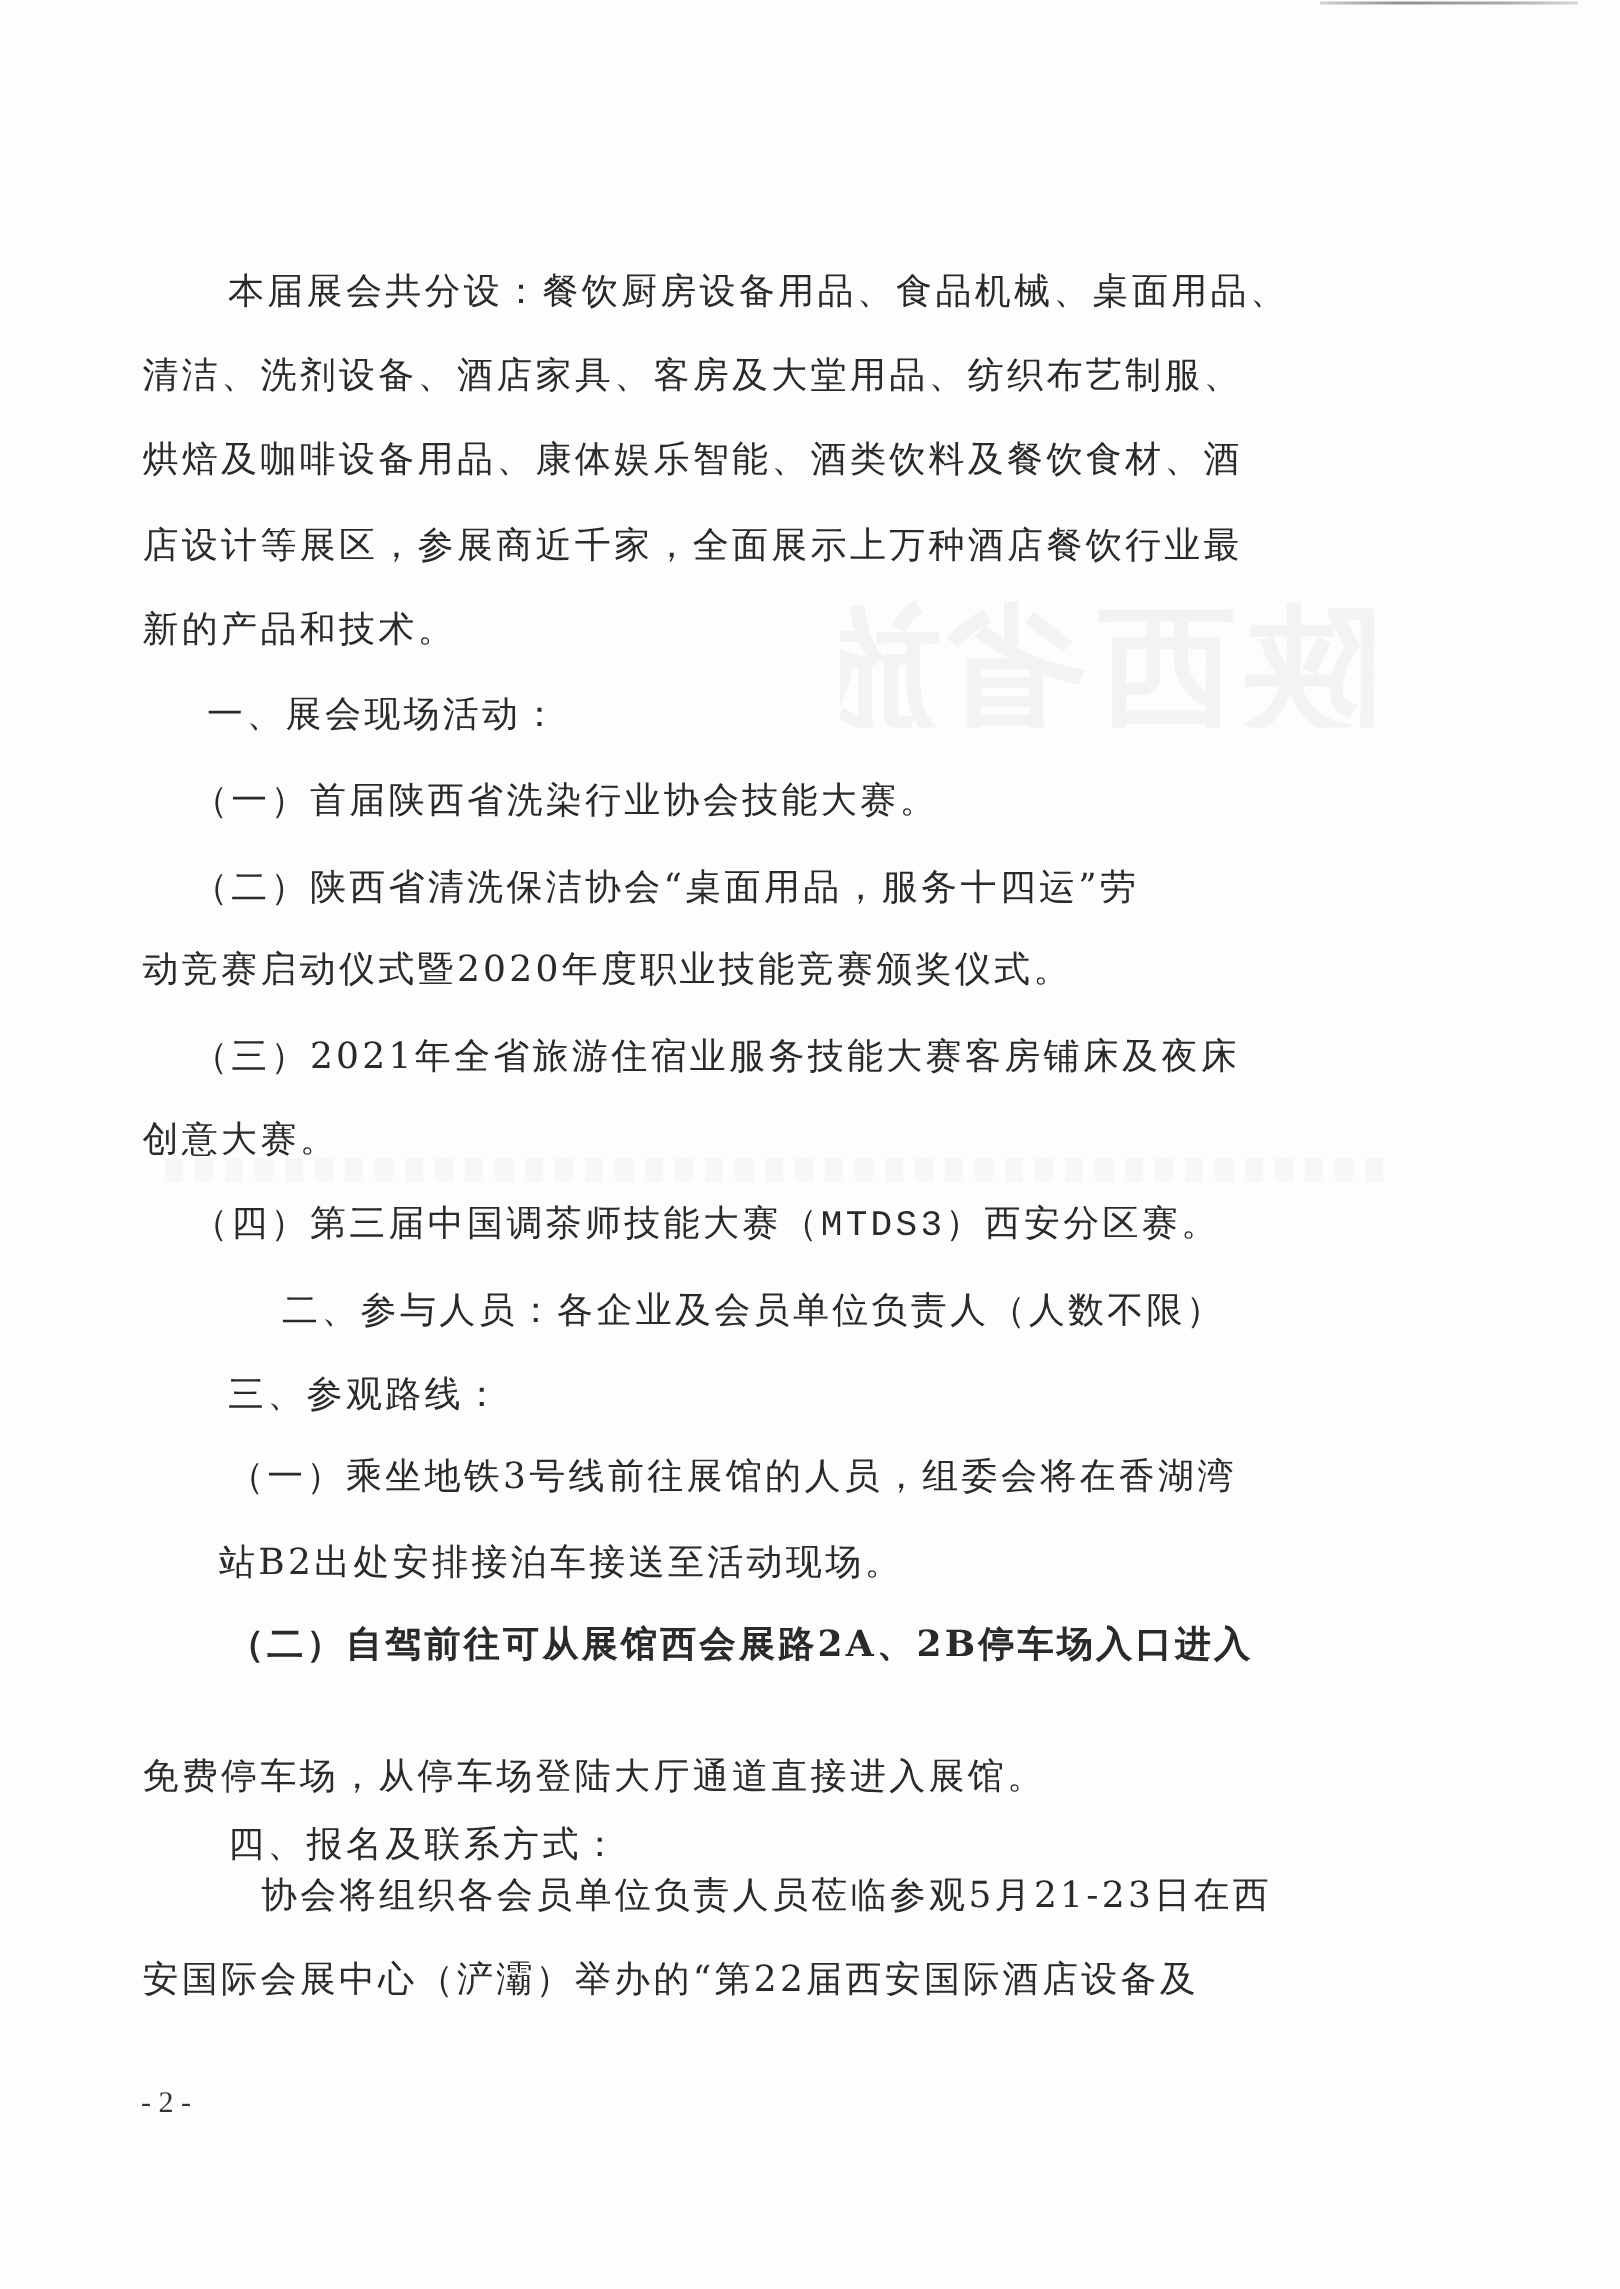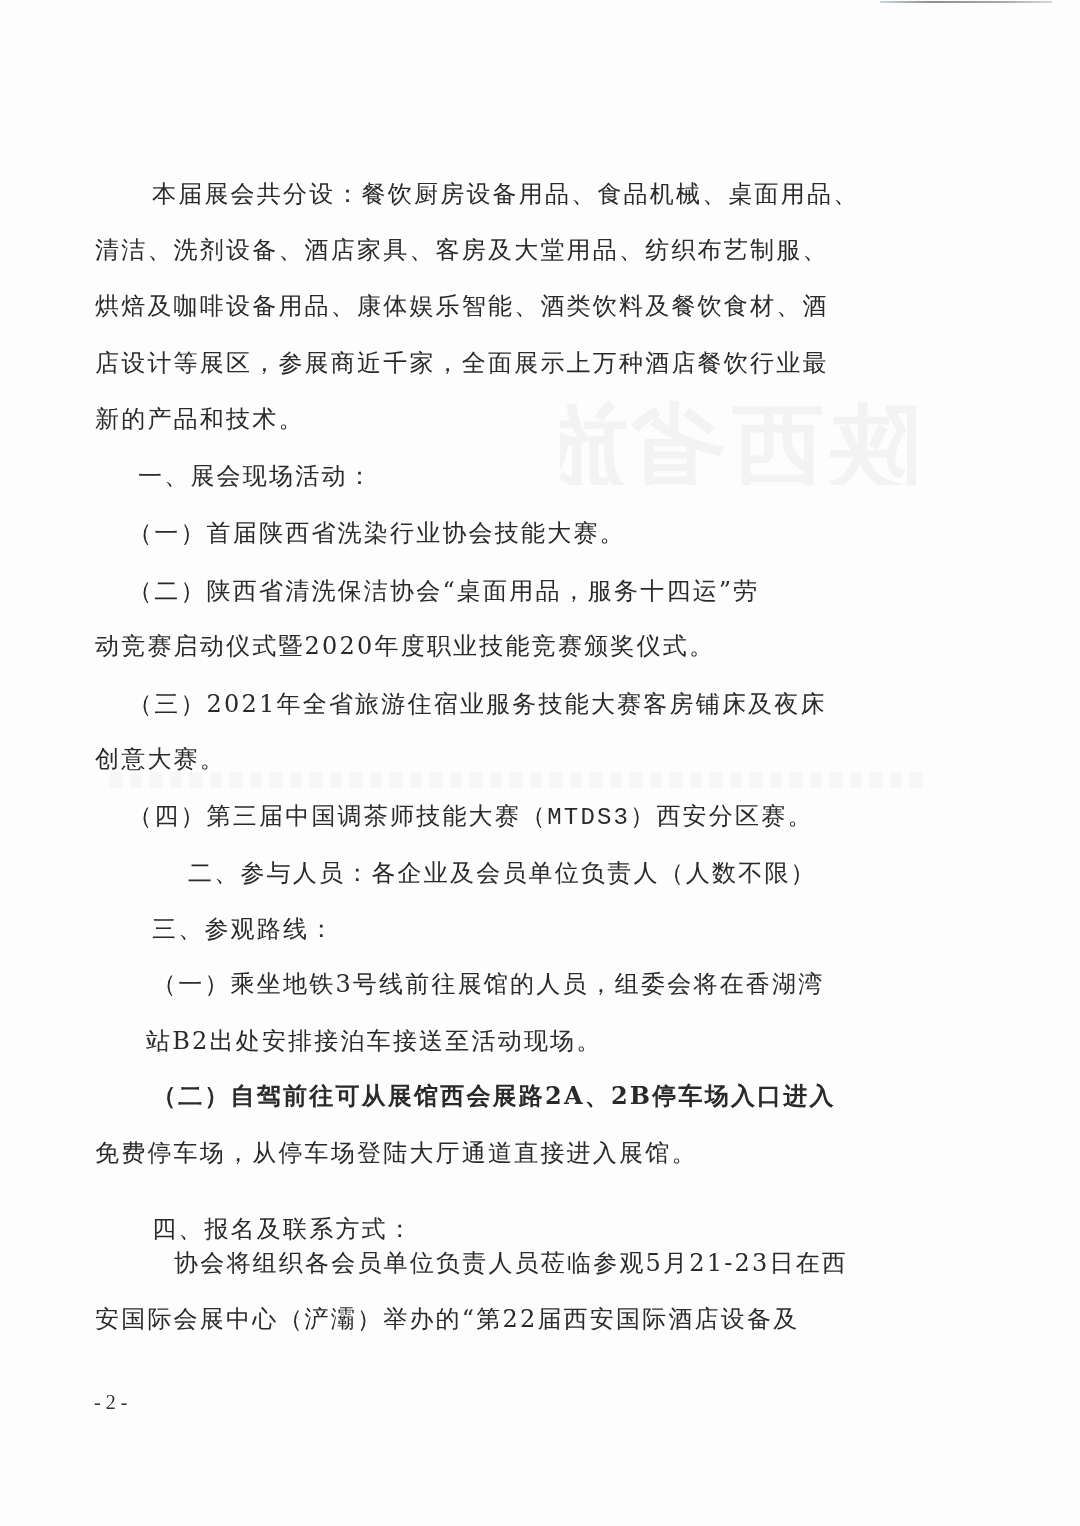--- a/index.html
+++ b/index.html
@@ -50,19 +50,19 @@
   <div class="line" style="left: 128px; top: 575px;">（二）陕西省清洗保洁协会“桌面用品，服务十四运”劳</div>
   <div class="line" style="left: 95px; top: 630px;">动竞赛启动仪式暨2020年度职业技能竞赛颁奖仪式。</div>
   <div class="line" style="left: 128px; top: 688px;">（三）2021年全省旅游住宿业服务技能大赛客房铺床及夜床</div>
   <div class="line" style="left: 95px; top: 743px;">创意大赛。</div>
   <div class="line" style="left: 128px; top: 802px; font-family: Liberation Mono, monospace;">（四）第三届中国调茶师技能大赛（MTDS3）西安分区赛。</div>
   <div class="line" style="left: 152px; top: 857px; margin-left: 36px;">二、参与人员：各企业及会员单位负责人（人数不限）</div>
   <div class="line" style="left: 152px; top: 913px;">三、参观路线：</div>
   <div class="line" style="left: 152px; top: 968px;">（一）乘坐地铁3号线前往展馆的人员，组委会将在香湖湾</div>
   <div class="line" style="left: 120px; top: 1025px; margin-left: 26px;">站B2出处安排接泊车接送至活动现场。</div>
   <div class="line" style="left: 152px; top: 1080px; font-weight: bold;">（二）自驾前往可从展馆西会展路2A、2B停车场入口进入</div>
-  <div class="line" style="left: 95px; top: 1137px; text-align: center;">免费停车场，从停车场登陆大厅通道直接进入展馆。</div>
+  <div class="line" style="left: 95px; top: 1168px; text-align: center;">免费停车场，从停车场登陆大厅通道直接进入展馆。</div>
   <div class="line" style="left: 152px; top: 1193px; margin-top: 20px;">四、报名及联系方式：</div>
   <div class="line" style="left: 152px; top: 1247px; margin-left: 22px;">协会将组织各会员单位负责人员莅临参观5月21-23日在西</div>
   <div class="line" style="left: 95px; top: 1303px;">安国际会展中心（浐灞）举办的“第22届西安国际酒店设备及</div>
 </div>
 
 <div class="page-num">- 2 -</div>
 
 </body></html>

